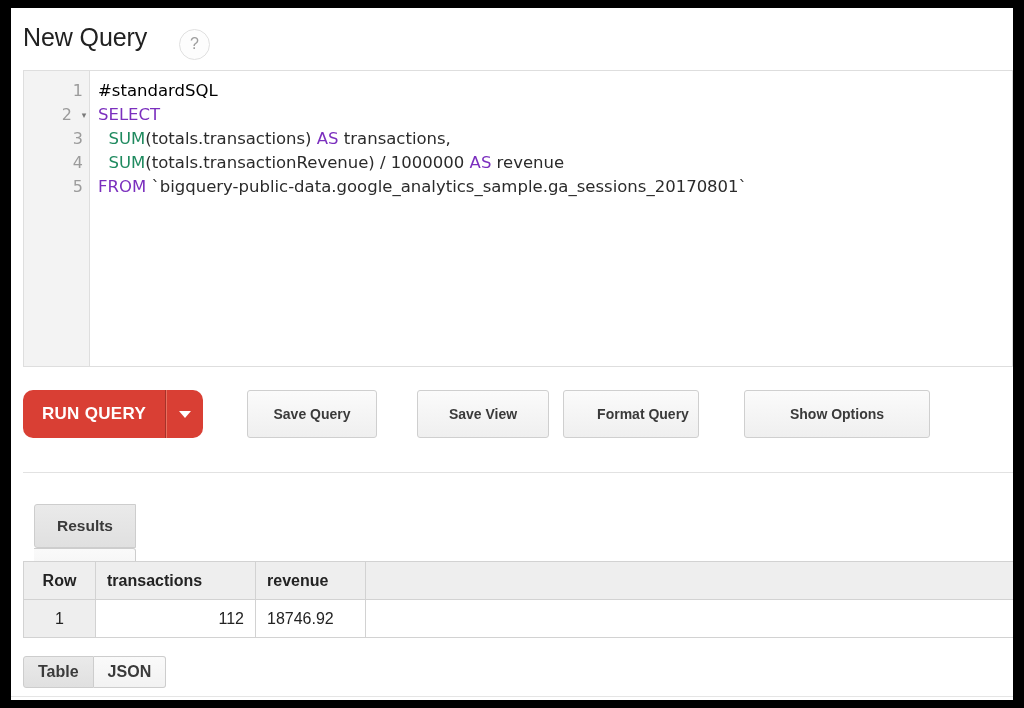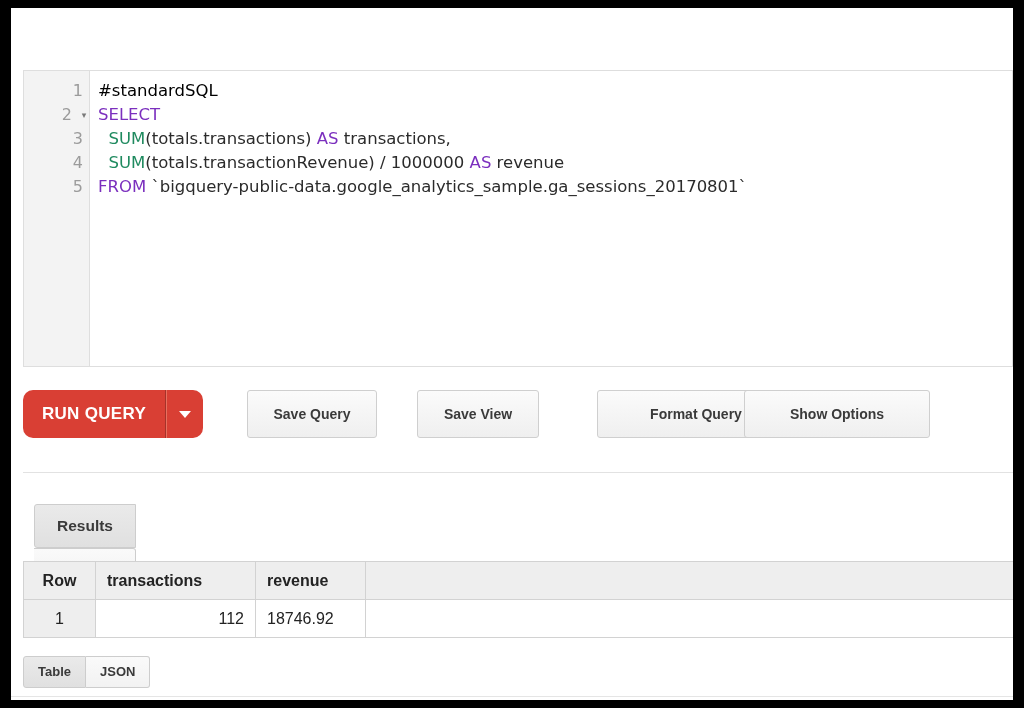--- a/index.html
+++ b/index.html
@@ -243,21 +243,21 @@
   #format-toggle {
     position: absolute;
     left: 12px; top: 648px;
     display: flex;
   }
   .ftab {
     height: 32px;
     line-height: 30px;
     padding: 0 14px;
     border: 1px solid #cdcdcd;
-    font-size: 13px;
+    font-size: 16px;
     font-weight: bold;
     color: #3a3a3a;
     cursor: pointer;
     user-select: none;
   }
   .ftab.active {
     background: linear-gradient(#eaeaea, #e0e0e0);
     border-radius: 3px 0 0 3px;
   }
   .ftab.inactive {
@@ -270,20 +270,24 @@
     left: 0; top: 688px;
     width: 100%; height: 1px;
     background: #e5e5e5;
   }
 </style>
 </head>
 <body>
 
 <div id="frame">
 
+  <div id="header">
+    <div id="page-title">New Query</div>
+    <div id="help-icon">?</div>
+  </div>
 
   <div id="editor">
     <div id="gutter">
         <div class="gutter-line">1</div>
         <div class="gutter-line has-fold">2<span class="fold-arrow">▾</span></div>
         <div class="gutter-line">3</div>
         <div class="gutter-line">4</div>
         <div class="gutter-line">5</div>
       </div>
     <div id="code">
@@ -296,22 +300,22 @@
   </div>
 
   <div id="actions">
     <div id="run-query-group">
       <div id="run-query-button">RUN QUERY</div>
       <div id="run-query-dropdown">
         <span class="caret"></span>
       </div>
     </div>
     <div class="btn" style="left:224px; width:130px;">Save Query</div>
-    <div class="btn" style="left:394px; width:122px;">Save View</div>
-    <div class="btn" style="left:574px; width:174px;padding-left:24px;">Format Query</div>
+    <div class="btn" style="left:394px; width:132px;">Save View</div>
+    <div class="btn" style="left:540px; width:136px;padding-left:24px;">Format Query</div>
     <div class="btn" style="left:721px; width:186px;">Show Options</div>
   </div>
 
   <div id="divider"></div>
 
   <div id="result-tabs">
     <div class="rtab active">Results</div>
     <div class="rtab inactive">Details</div>
   </div>
 

